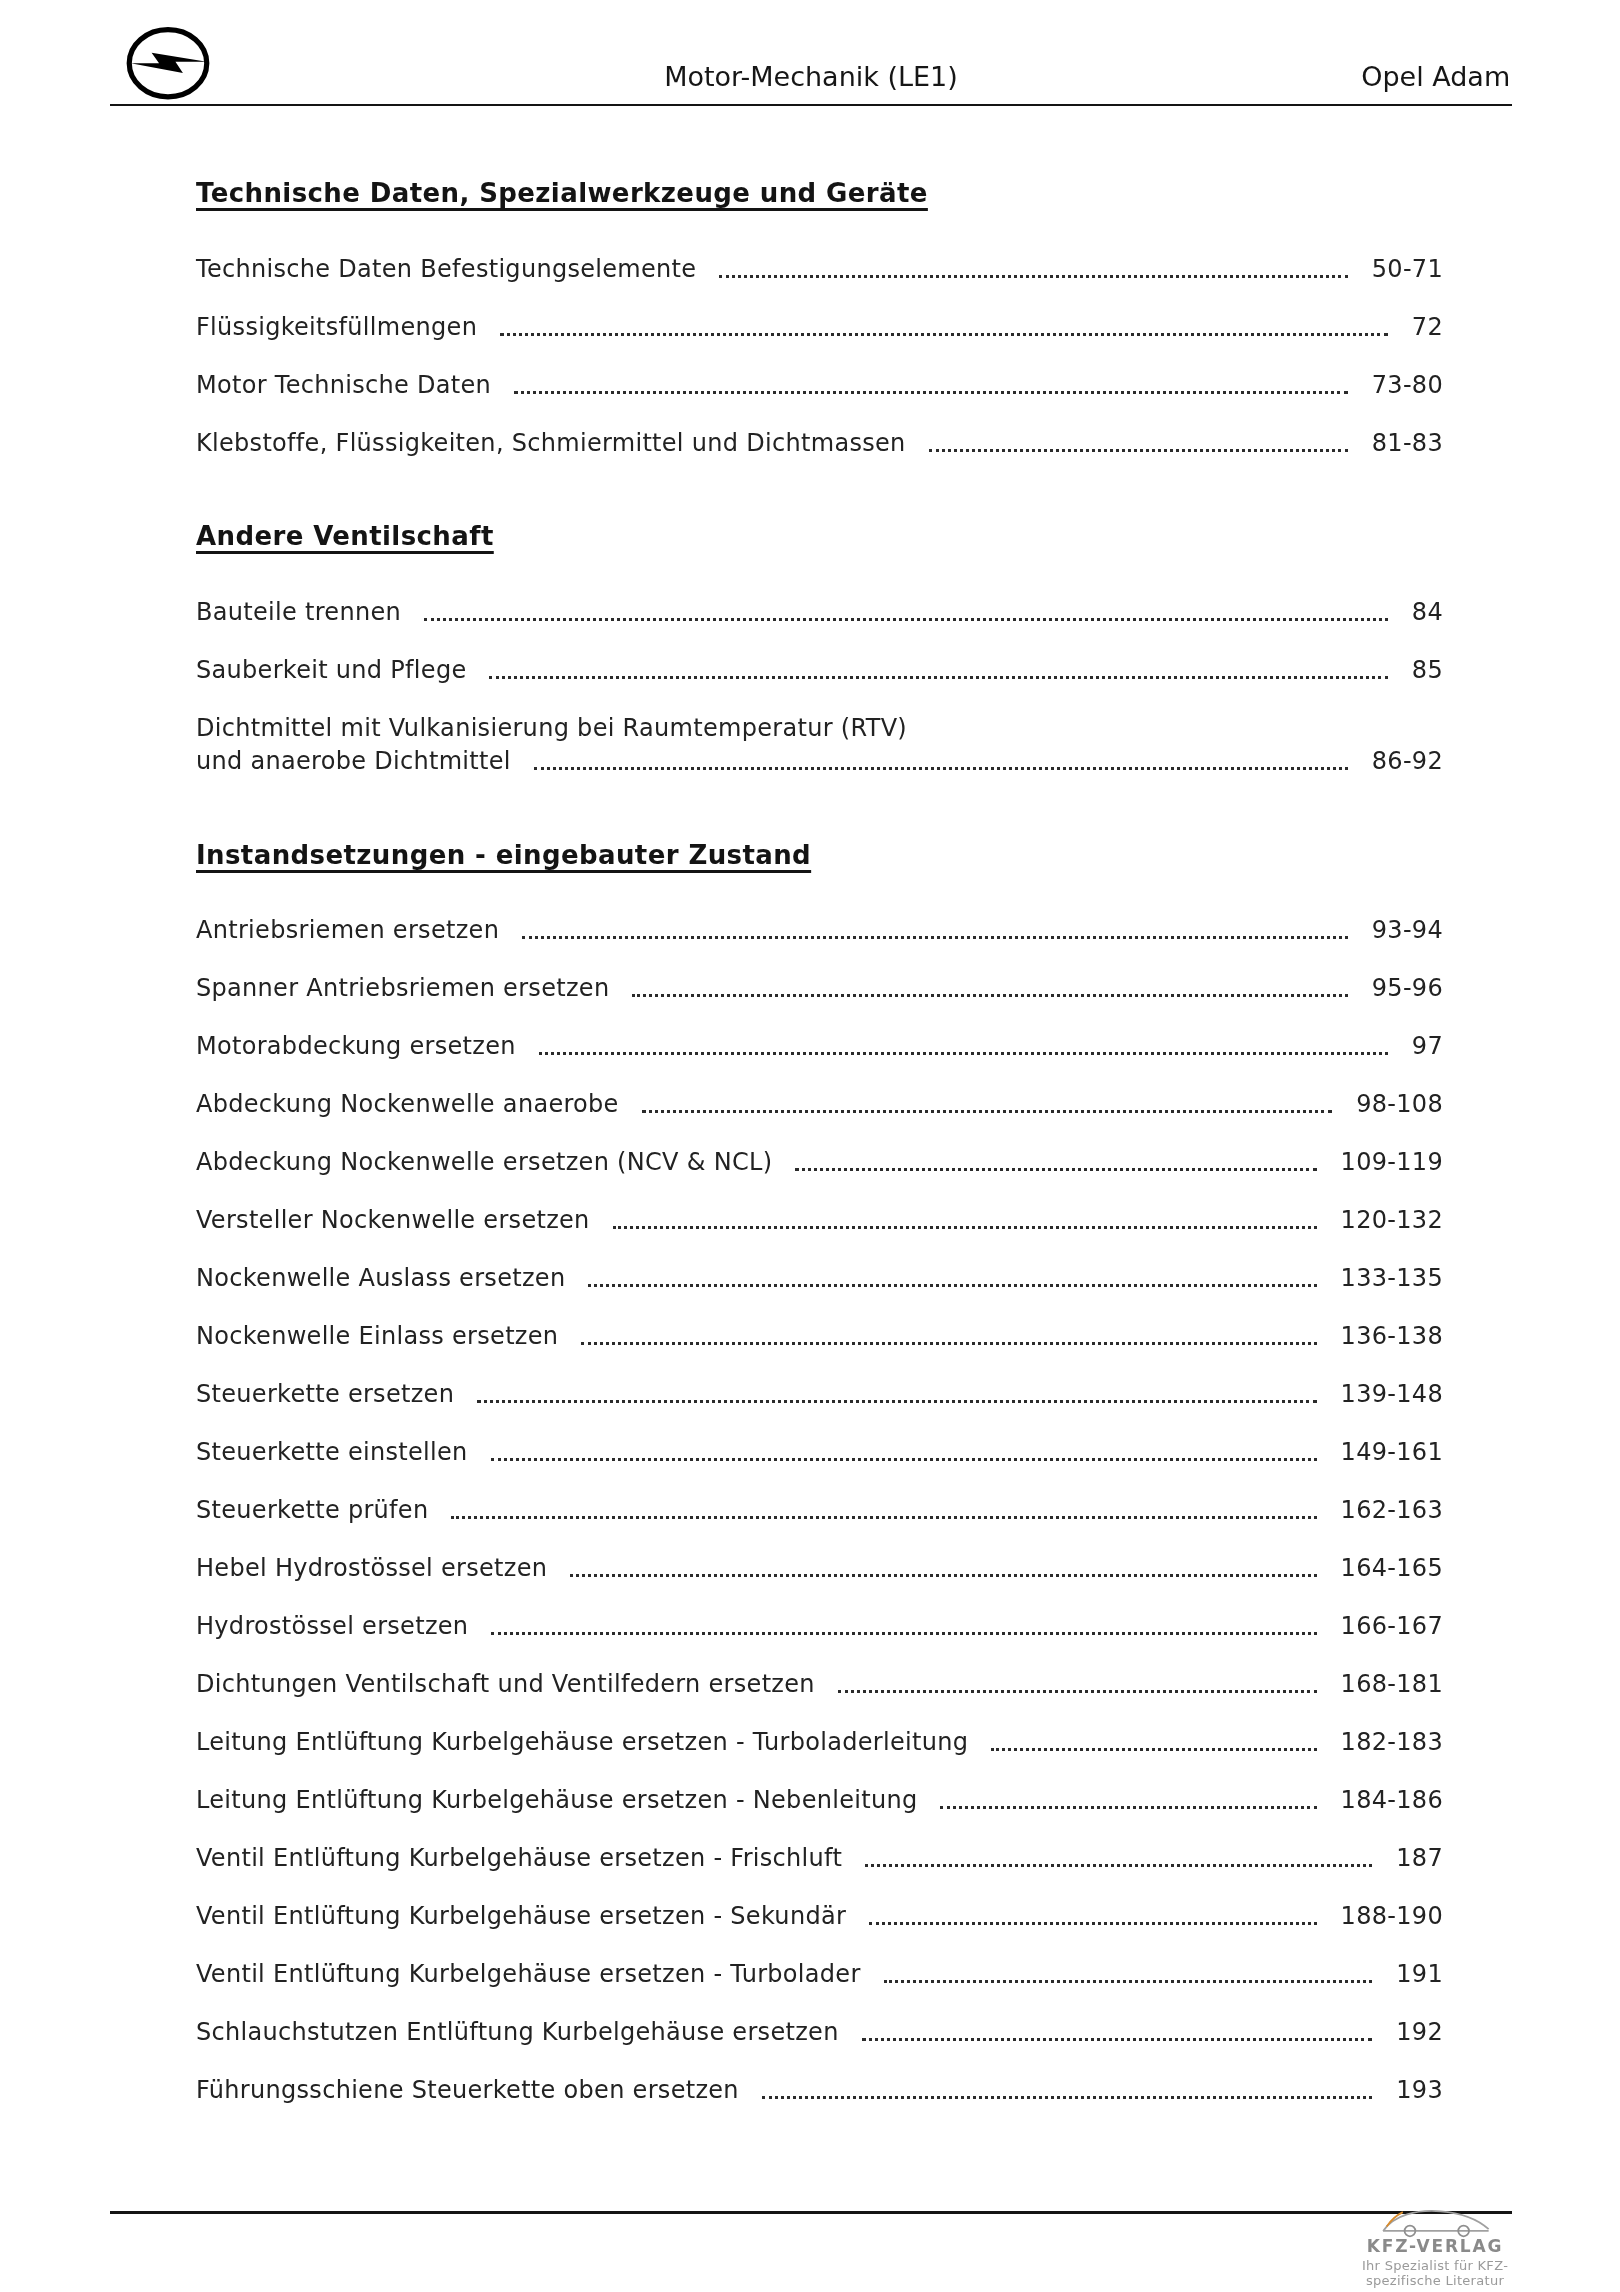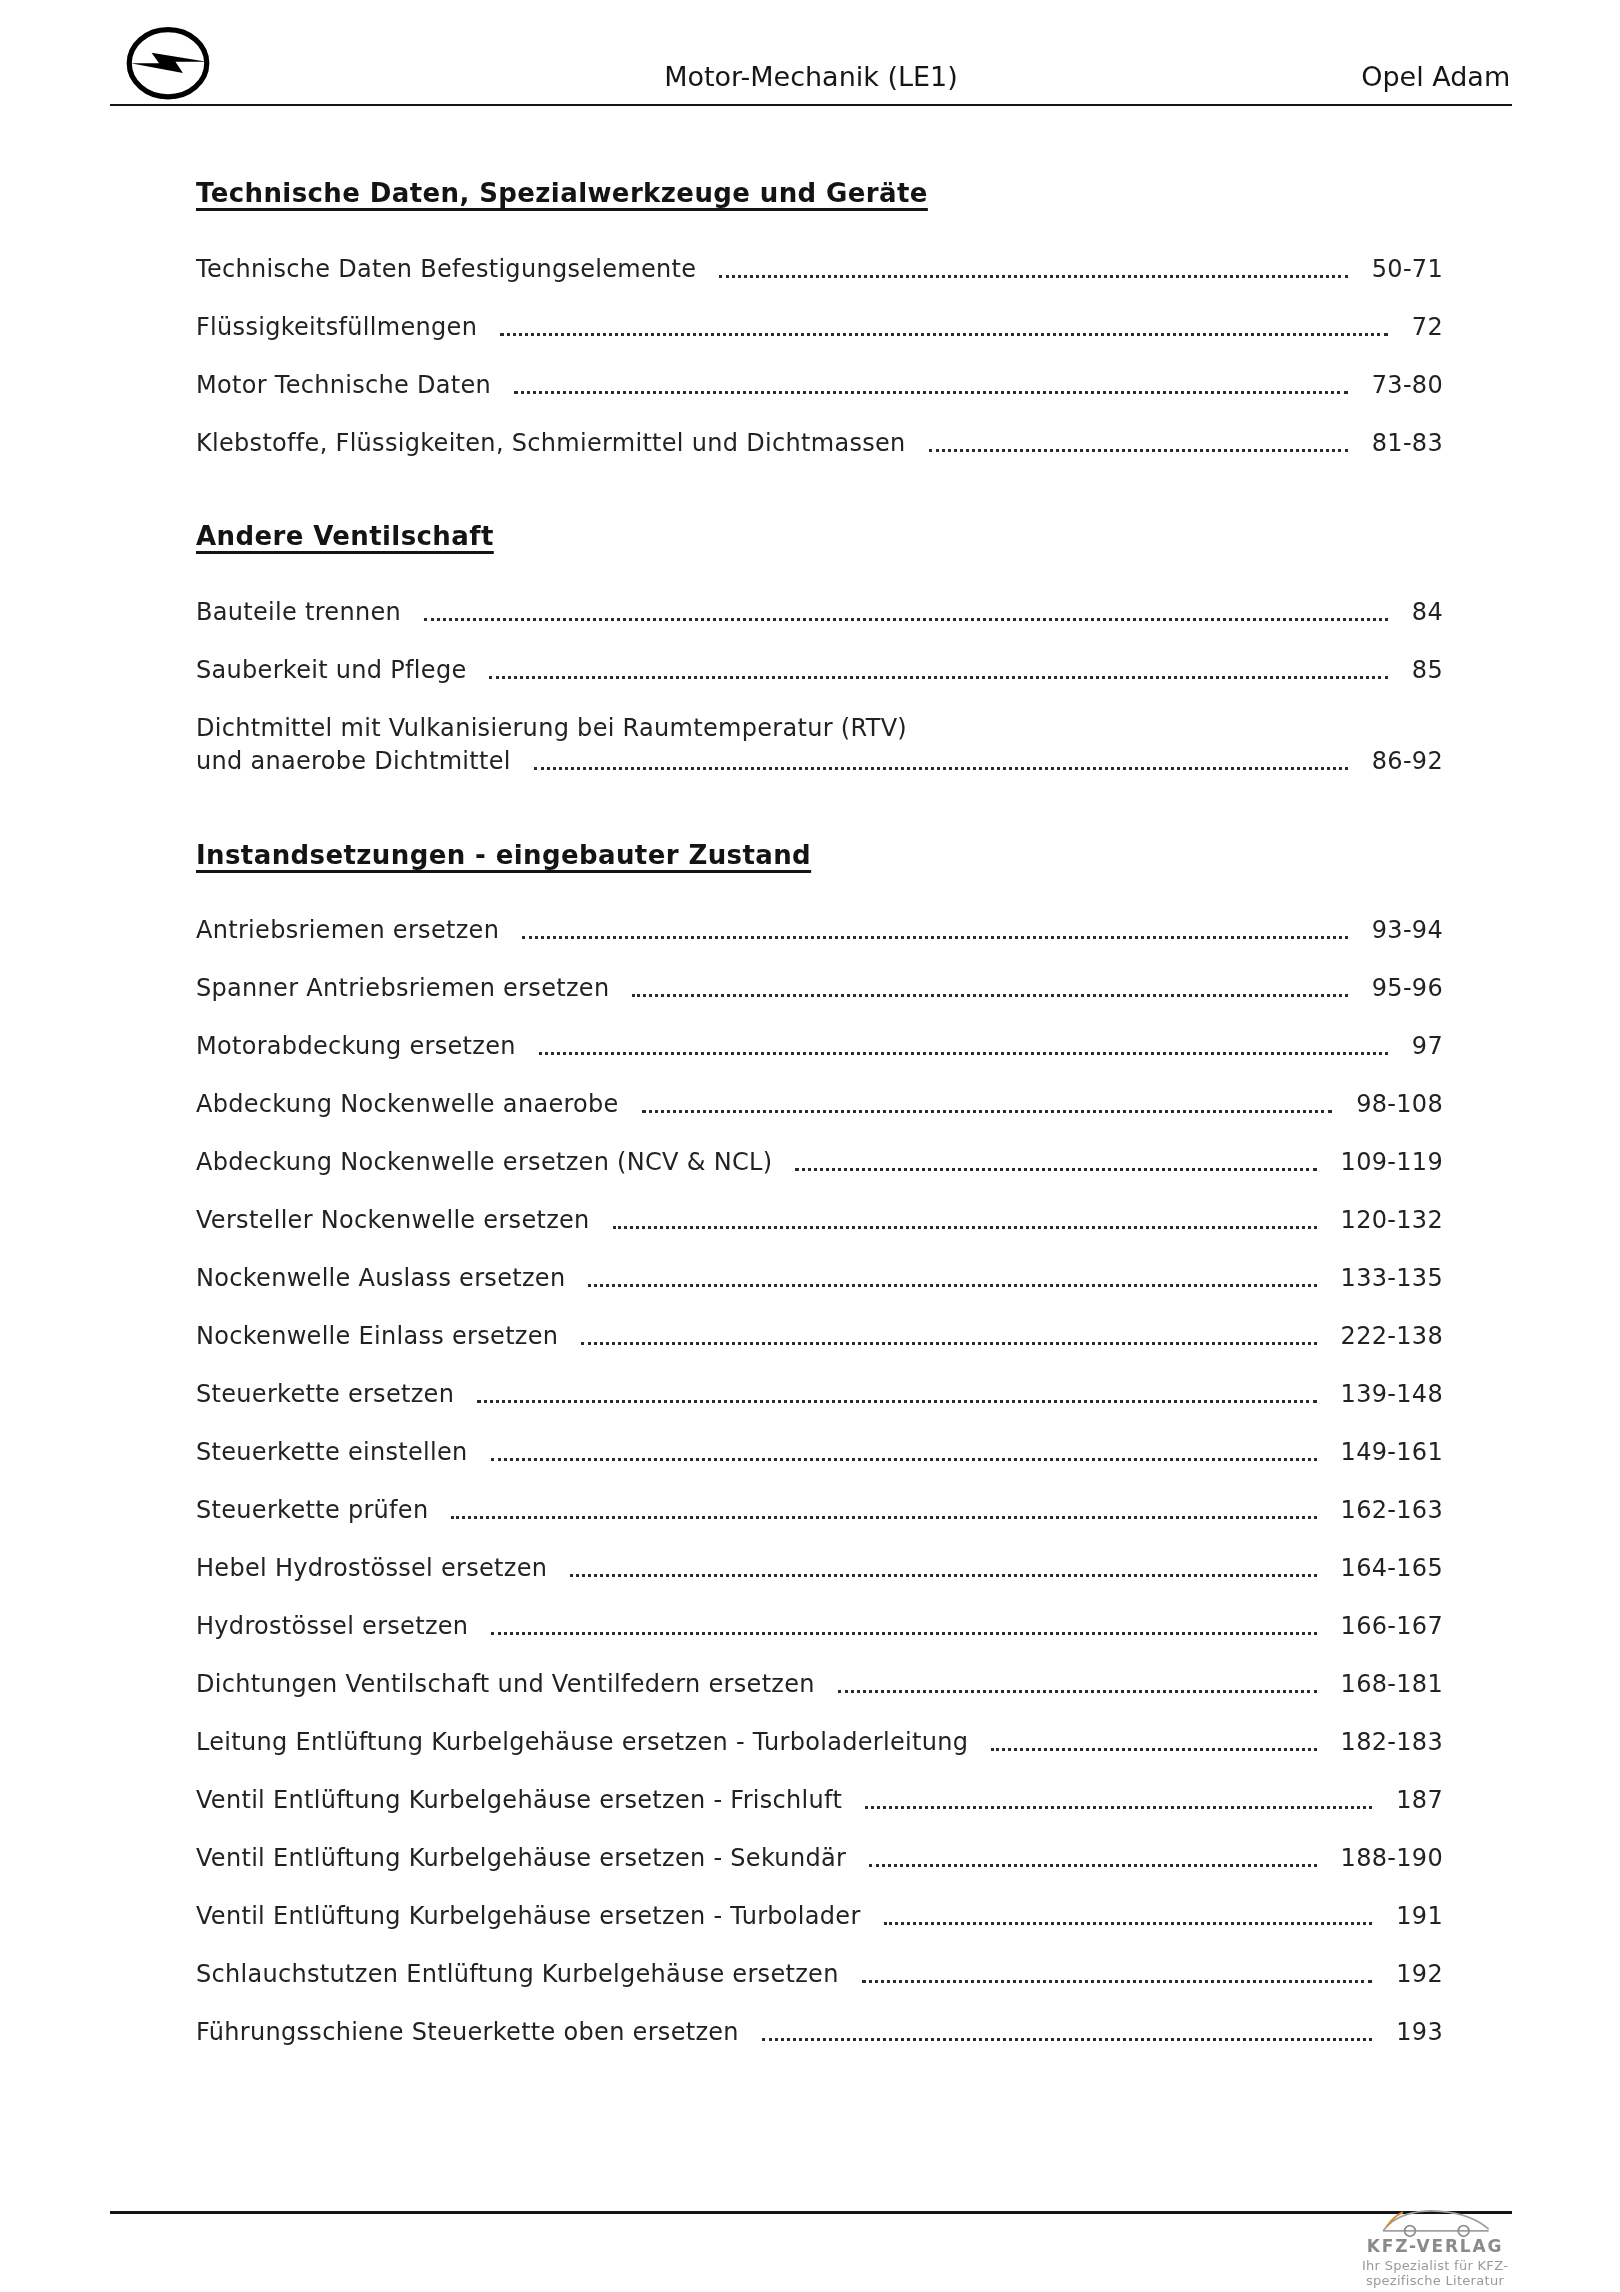--- a/index.html
+++ b/index.html
@@ -244,21 +244,21 @@
           <div class="entry-line">
             <span class="entry-title">Nockenwelle Auslass ersetzen</span>
             <span class="dots"></span>
             <span class="entry-pages">133-135</span>
           </div>
         </div>
         <div class="toc-entry">
           <div class="entry-line">
             <span class="entry-title">Nockenwelle Einlass ersetzen</span>
             <span class="dots"></span>
-            <span class="entry-pages">222-138</span>
+            <span class="entry-pages">136-138</span>
           </div>
         </div>
         <div class="toc-entry">
           <div class="entry-line">
             <span class="entry-title">Steuerkette ersetzen</span>
             <span class="dots"></span>
             <span class="entry-pages">139-148</span>
           </div>
         </div>
         <div class="toc-entry">
@@ -294,20 +294,27 @@
             <span class="entry-title">Dichtungen Ventilschaft und Ventilfedern ersetzen</span>
             <span class="dots"></span>
             <span class="entry-pages">168-181</span>
           </div>
         </div>
         <div class="toc-entry">
           <div class="entry-line">
             <span class="entry-title">Leitung Entlüftung Kurbelgehäuse ersetzen - Turboladerleitung</span>
             <span class="dots"></span>
             <span class="entry-pages">182-183</span>
+          </div>
+        </div>
+        <div class="toc-entry">
+          <div class="entry-line">
+            <span class="entry-title">Leitung Entlüftung Kurbelgehäuse ersetzen - Nebenleitung</span>
+            <span class="dots"></span>
+            <span class="entry-pages">184-186</span>
           </div>
         </div>
         <div class="toc-entry">
           <div class="entry-line">
             <span class="entry-title">Ventil Entlüftung Kurbelgehäuse ersetzen - Frischluft</span>
             <span class="dots"></span>
             <span class="entry-pages">187</span>
           </div>
         </div>
         <div class="toc-entry">

